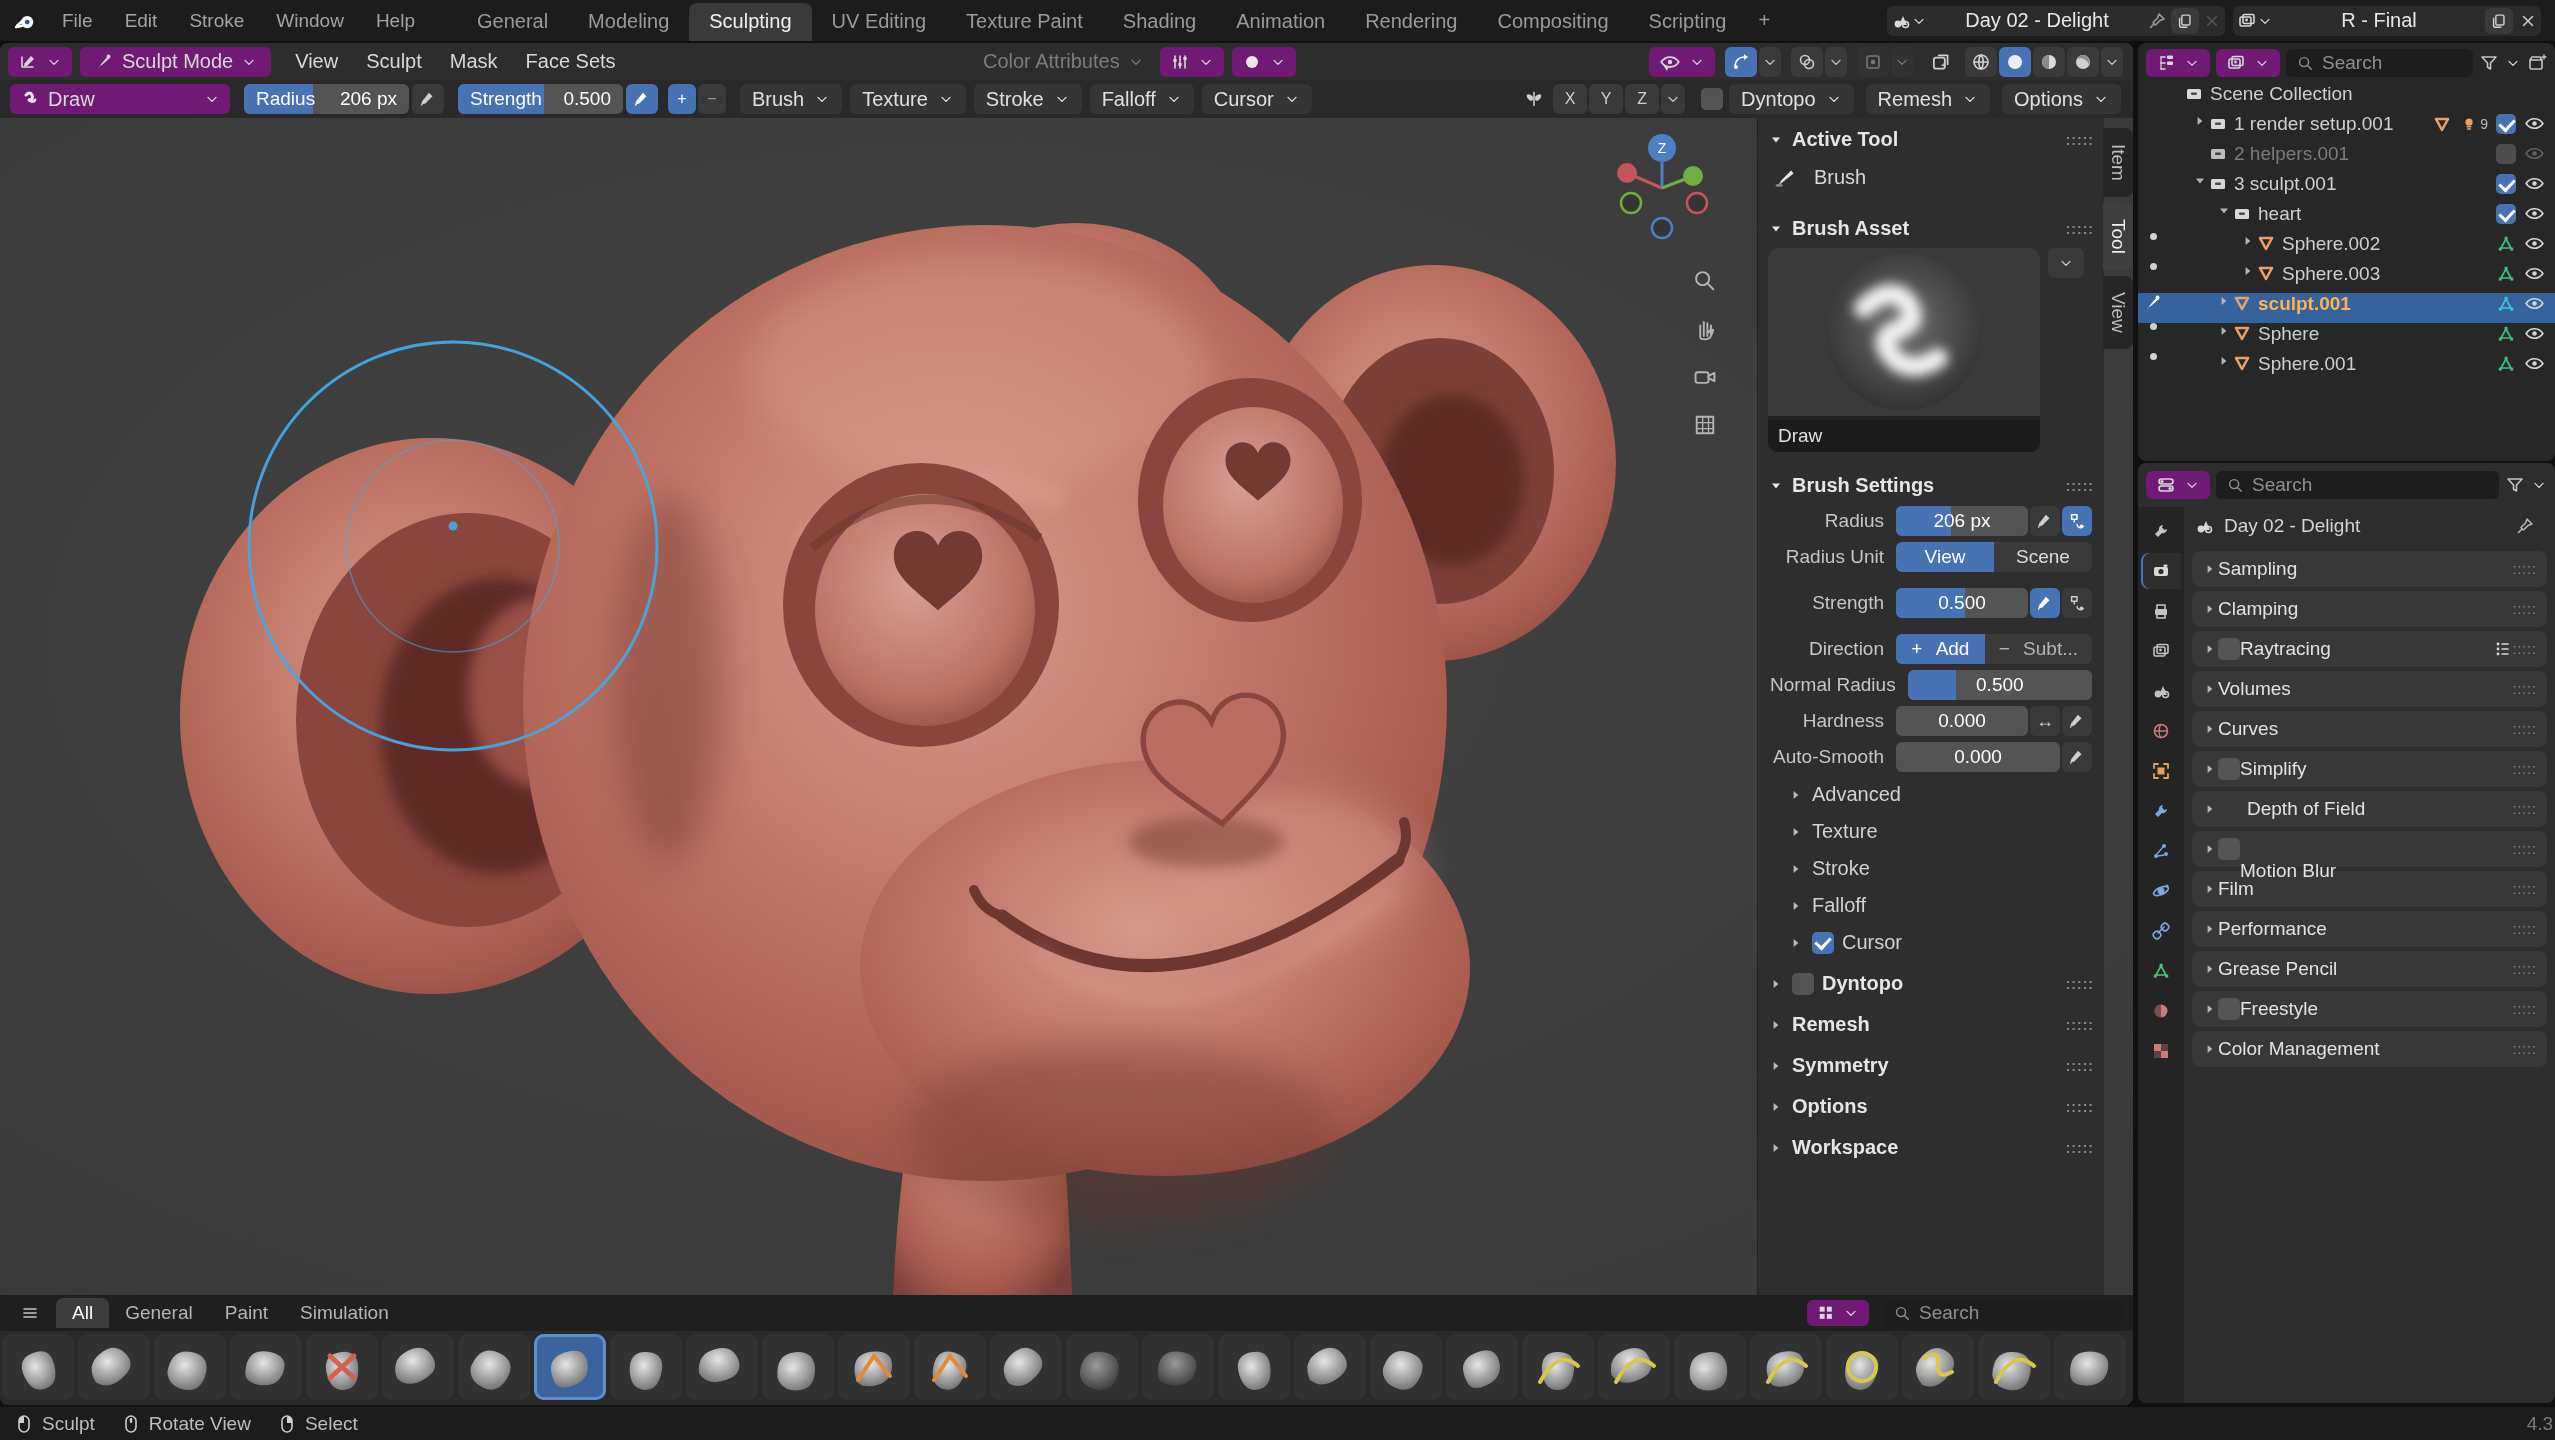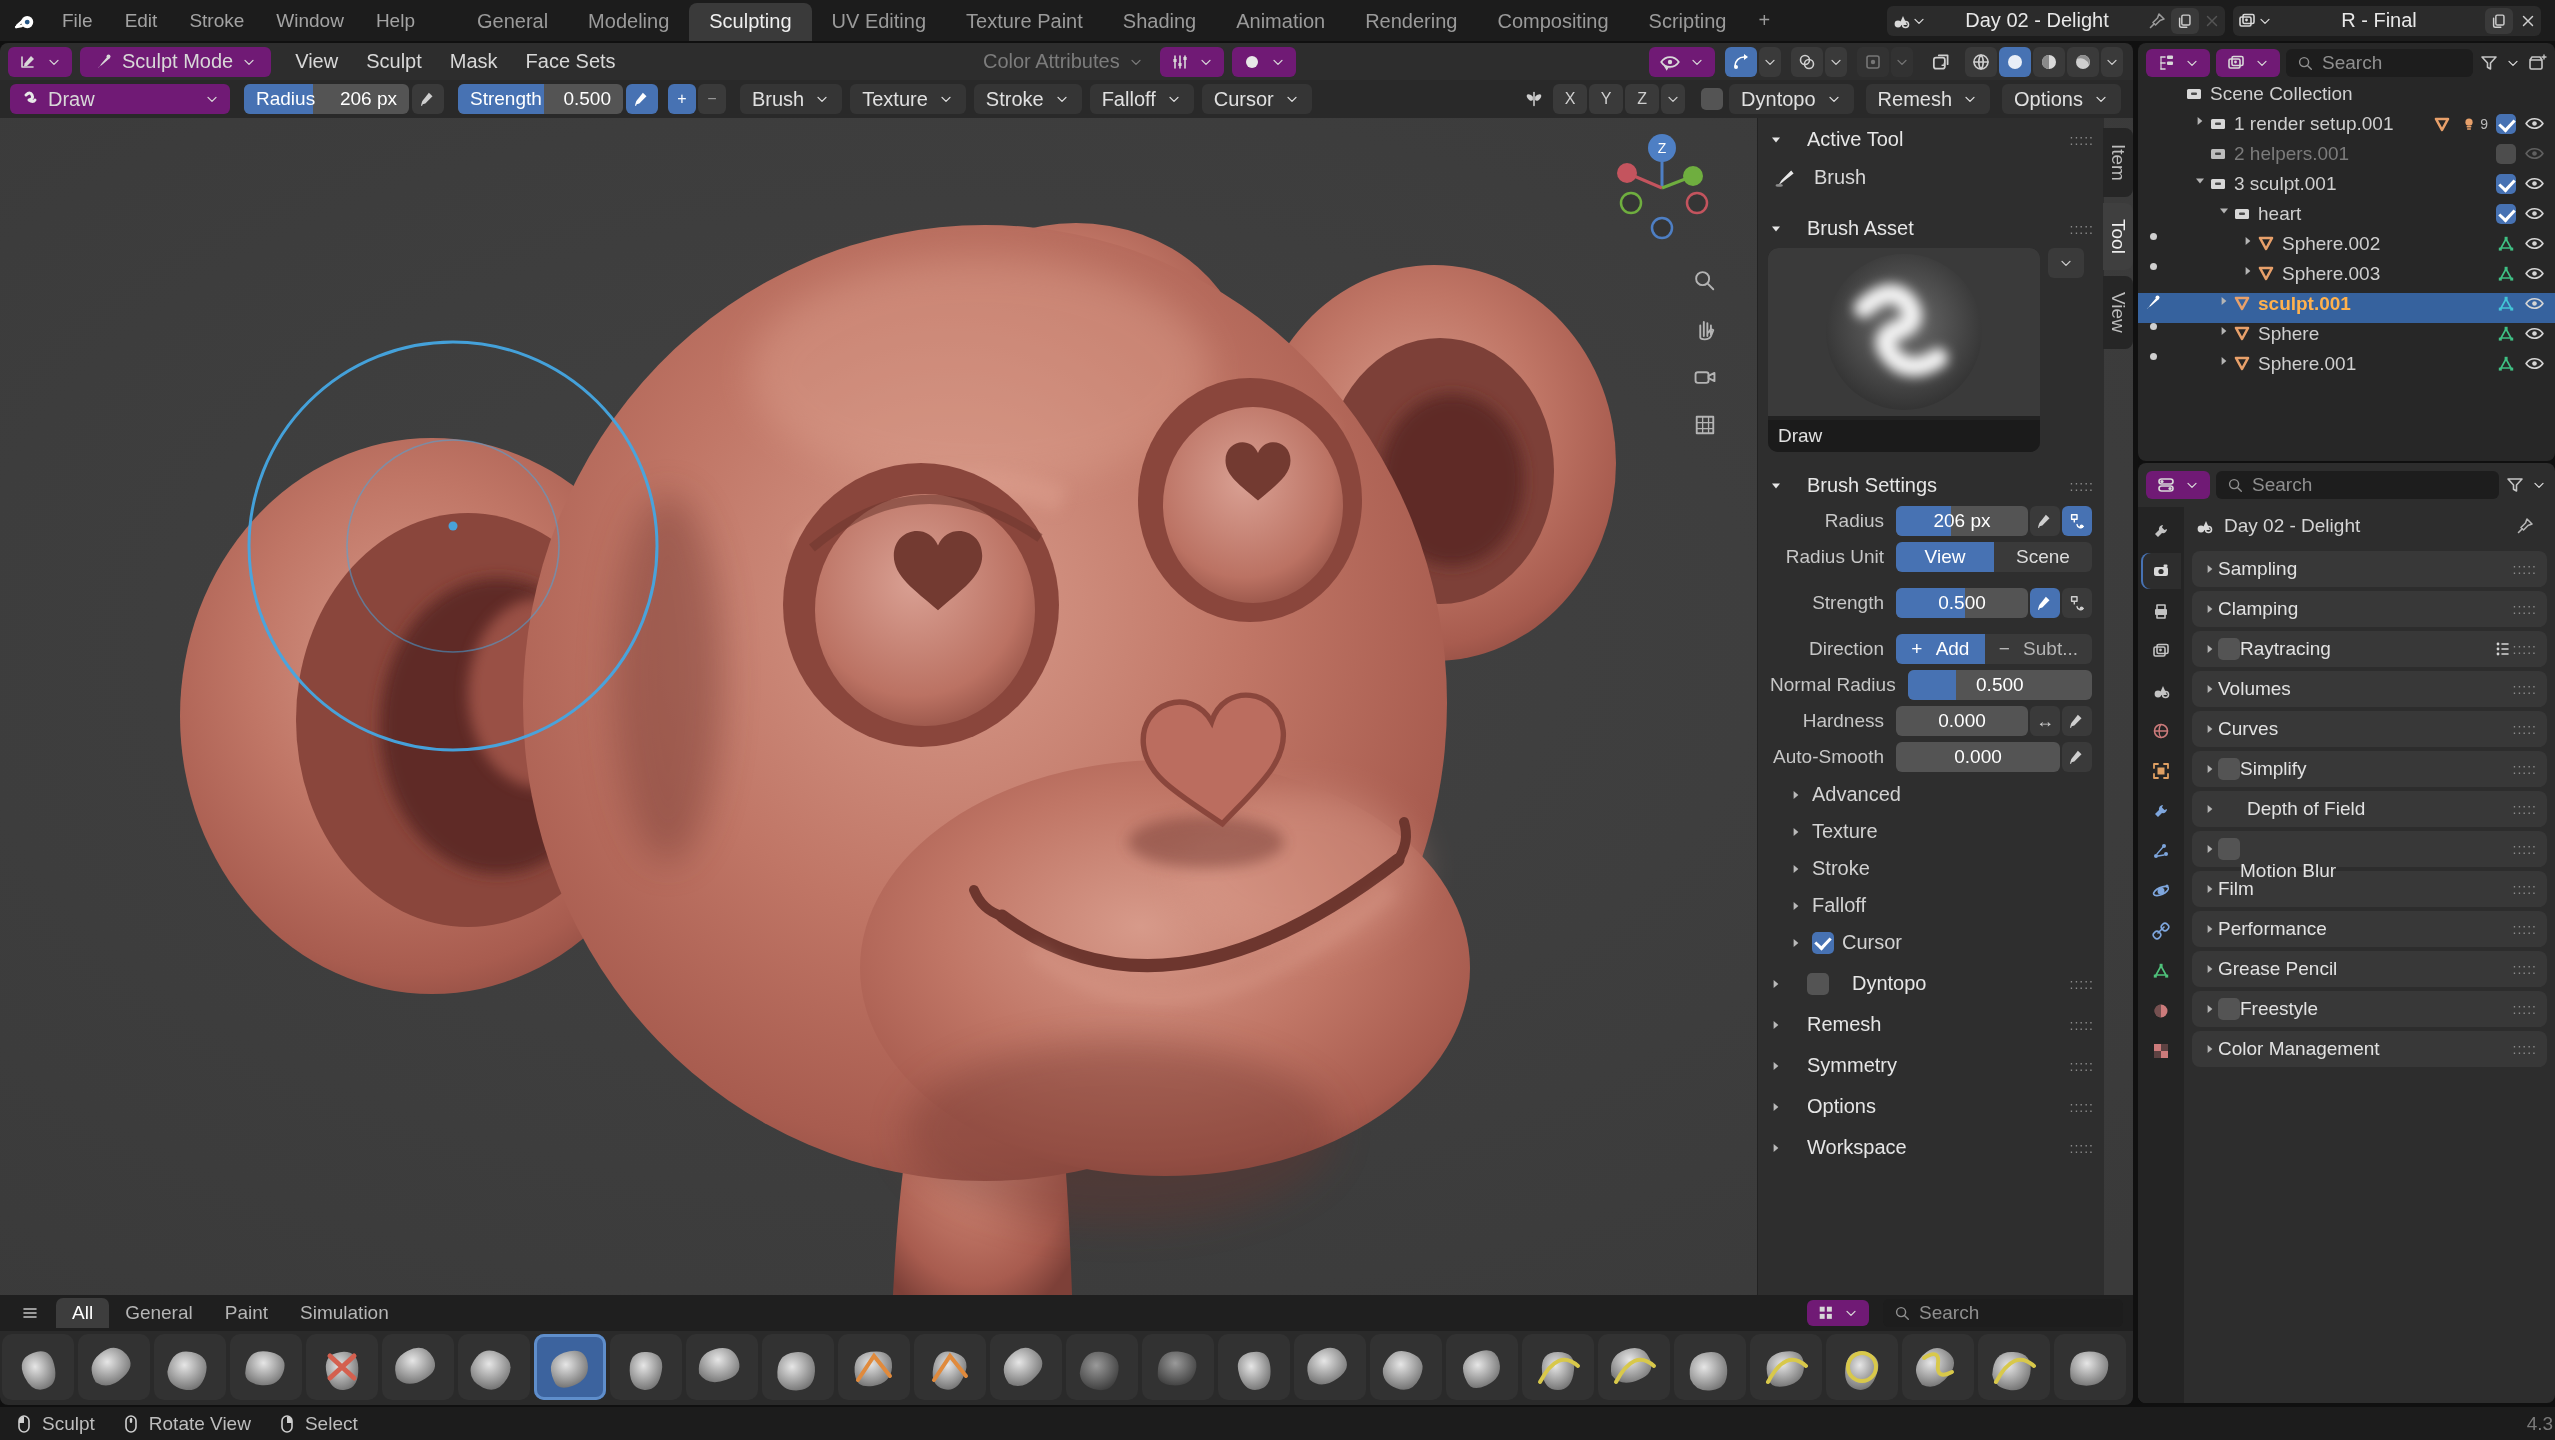--- a/index.html
+++ b/index.html
@@ -30,21 +30,21 @@
   .sqbtn{width:32px;height:30px;background:#3a3a3a;border-radius:6px;display:flex;align-items:center;justify-content:center;color:#cfcfcf;}
   .sqbtn.blue{background:#4772b3;color:#fff;}
   .seg{display:flex;height:30px;border-radius:6px;overflow:hidden;}
   .seg>div{background:#3a3a3a;color:#dcdcdc;display:flex;align-items:center;justify-content:center;font-size:19px;padding:0 14px;}
   .seg>div.on{background:#4772b3;color:#fff;}
   
   #canvas{left:0;top:118px;width:2133px;height:1177px;background:#3e3e3e;overflow:hidden;}
   .vp-icon{position:absolute;color:#c9c9c9;opacity:.85;}
   
   #npanel{left:1757px;top:118px;width:346px;height:1177px;background:#2e2e2e;border-left:1px solid #222;}
-  .np-head{display:flex;align-items:center;gap:23px;font-size:20px;color:#e6e6e6;padding:10px 10px 6px;}
+  .np-head{display:flex;align-items:center;gap:8px;font-size:20px;color:#e6e6e6;padding:10px 10px 6px;font-weight:bold;}
   .np-sub{display:flex;align-items:center;gap:8px;font-size:20px;color:#d2d2d2;padding:8px 10px 6px 30px;}
   .np-row{display:flex;align-items:center;height:34px;padding:1px 12px;}
   .np-lab{flex:1;text-align:right;padding-right:12px;font-size:19px;color:#c6c6c6;white-space:nowrap;}
   .np-wid{display:flex;align-items:center;gap:2px;width:196px;}
   .dots{color:#8a8a8a;letter-spacing:1px;font-size:14px;line-height:8px;}
   #np-tabs{left:2103px;top:128px;width:32px;}
   .np-tab{writing-mode:vertical-rl;background:#262626;color:#bdbdbd;font-size:19px;padding:16px 4px;border-radius:0 8px 8px 0;margin-bottom:6px;}
   .np-tab.active{background:#3f3f3f;color:#f0f0f0;}
   
   #outliner{left:2138px;top:43px;width:417px;height:418px;background:#272727;border-radius:8px;overflow:hidden;}

